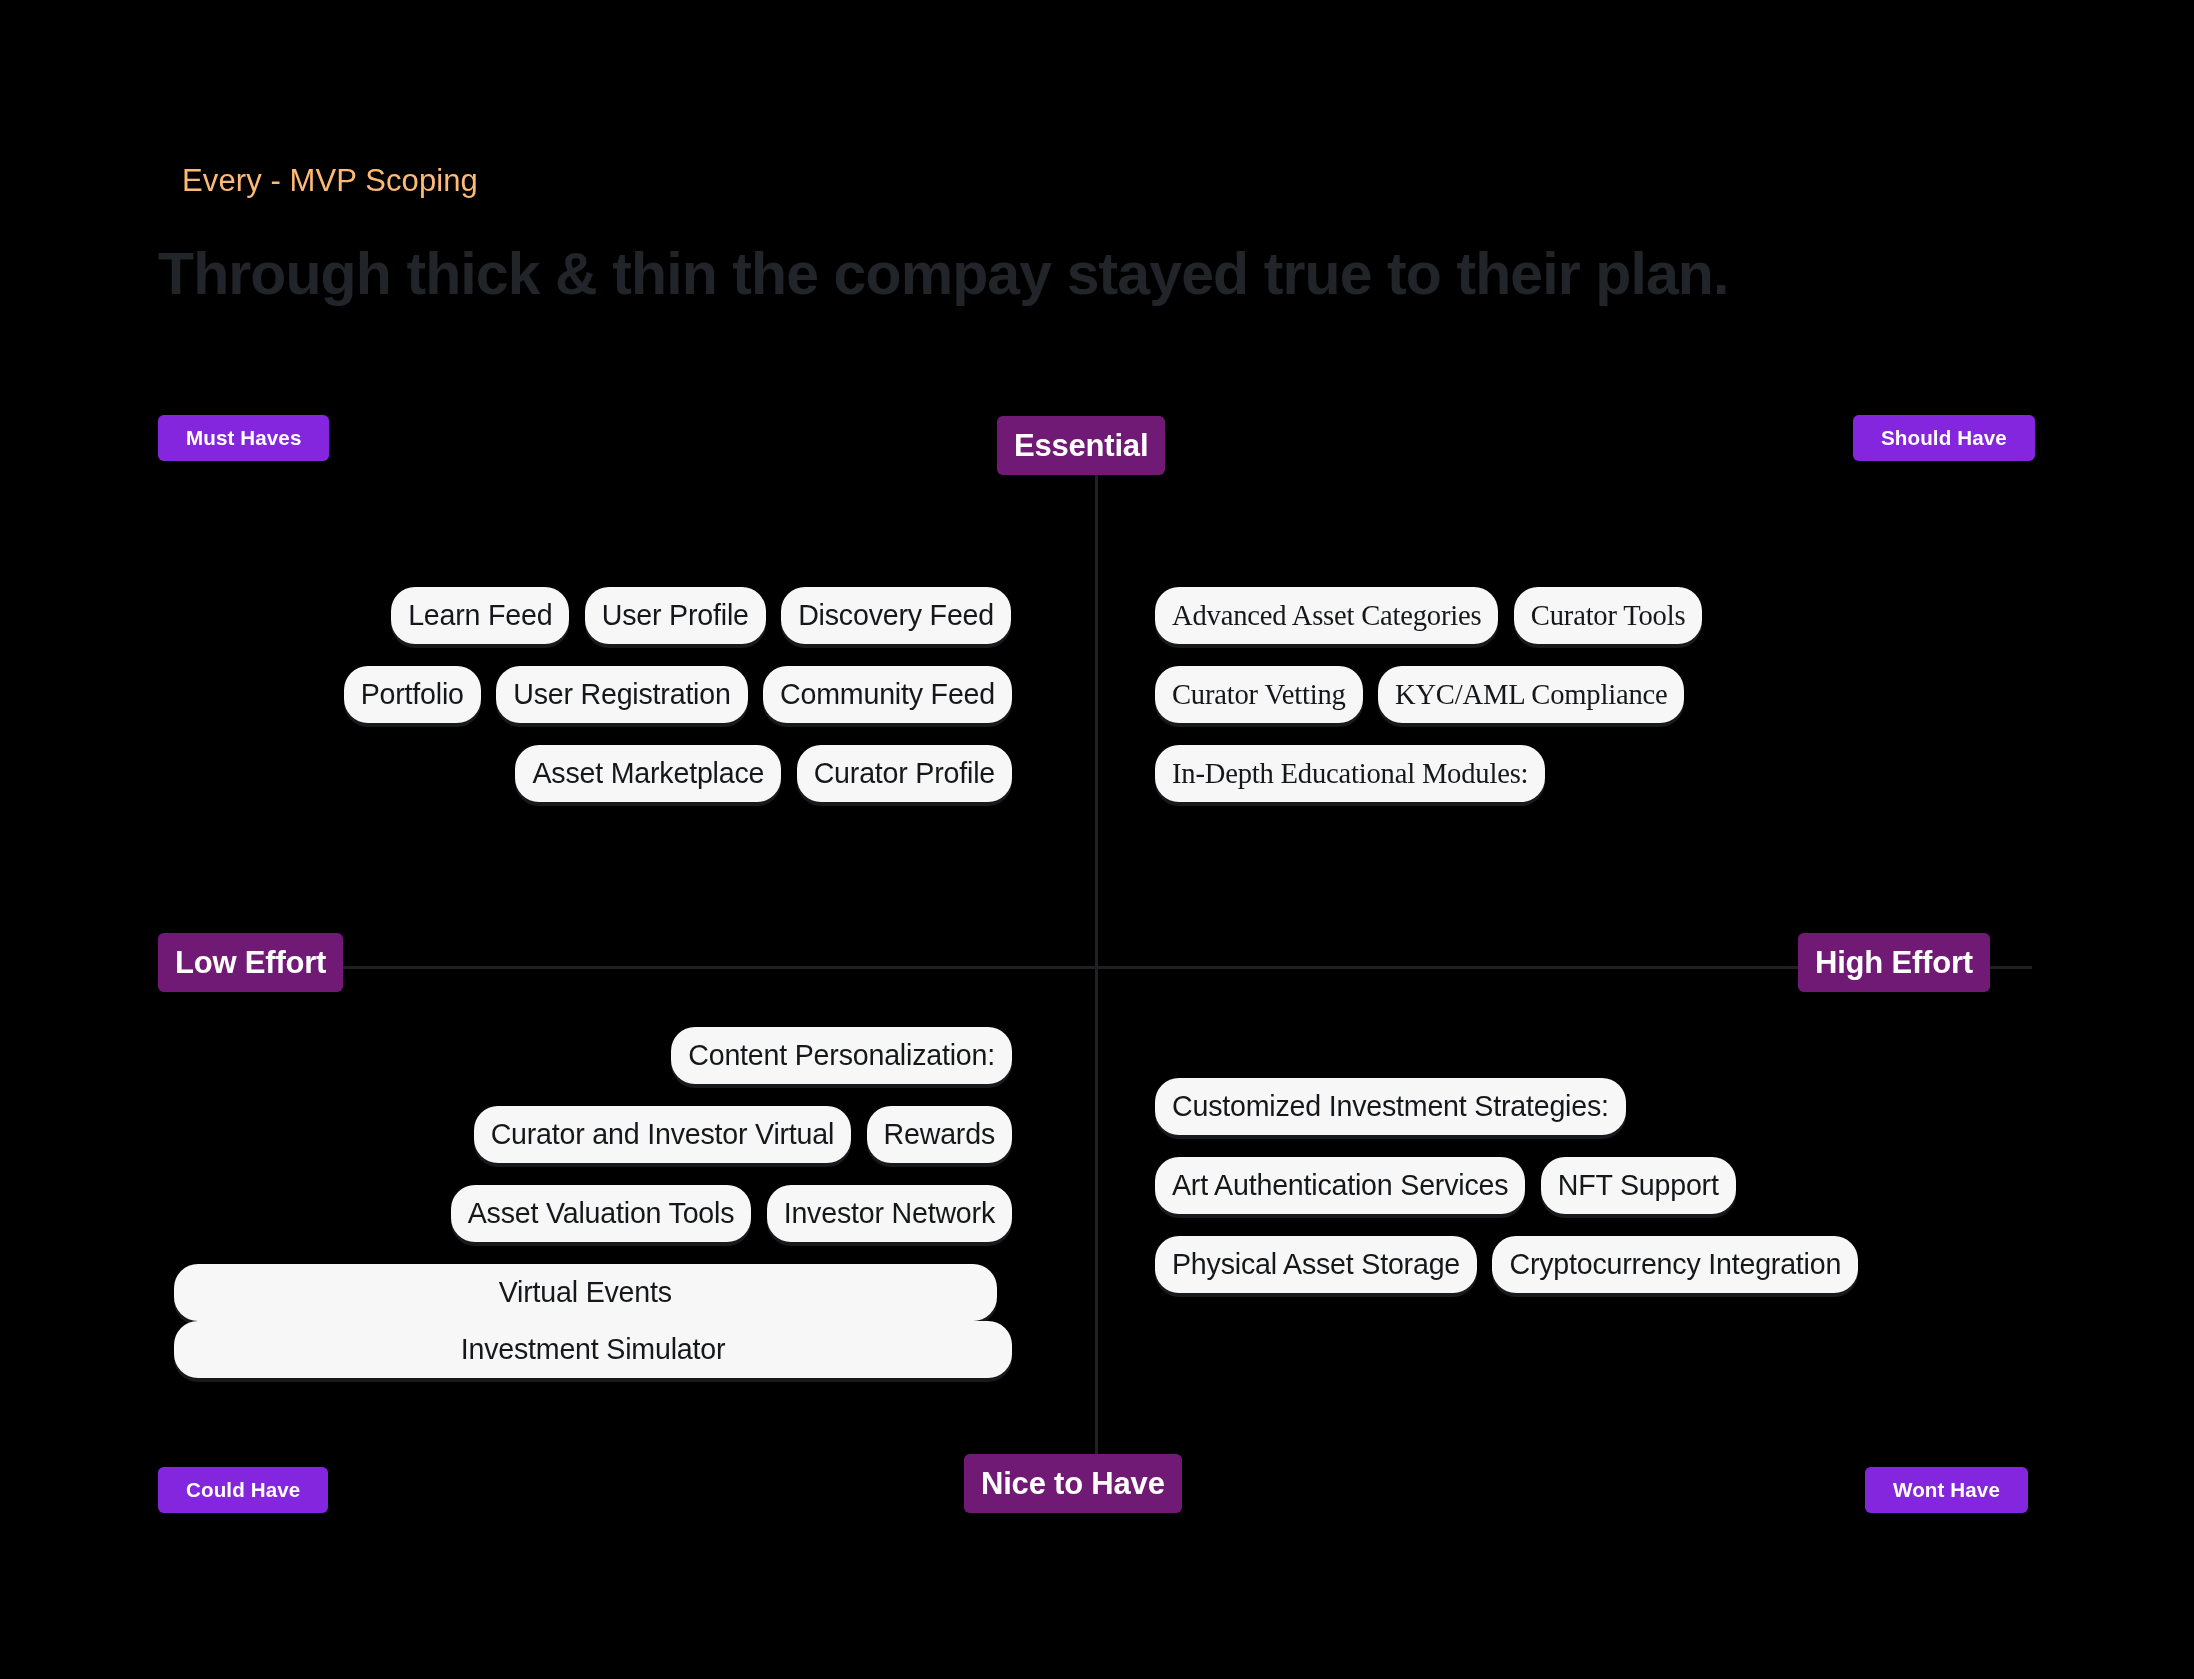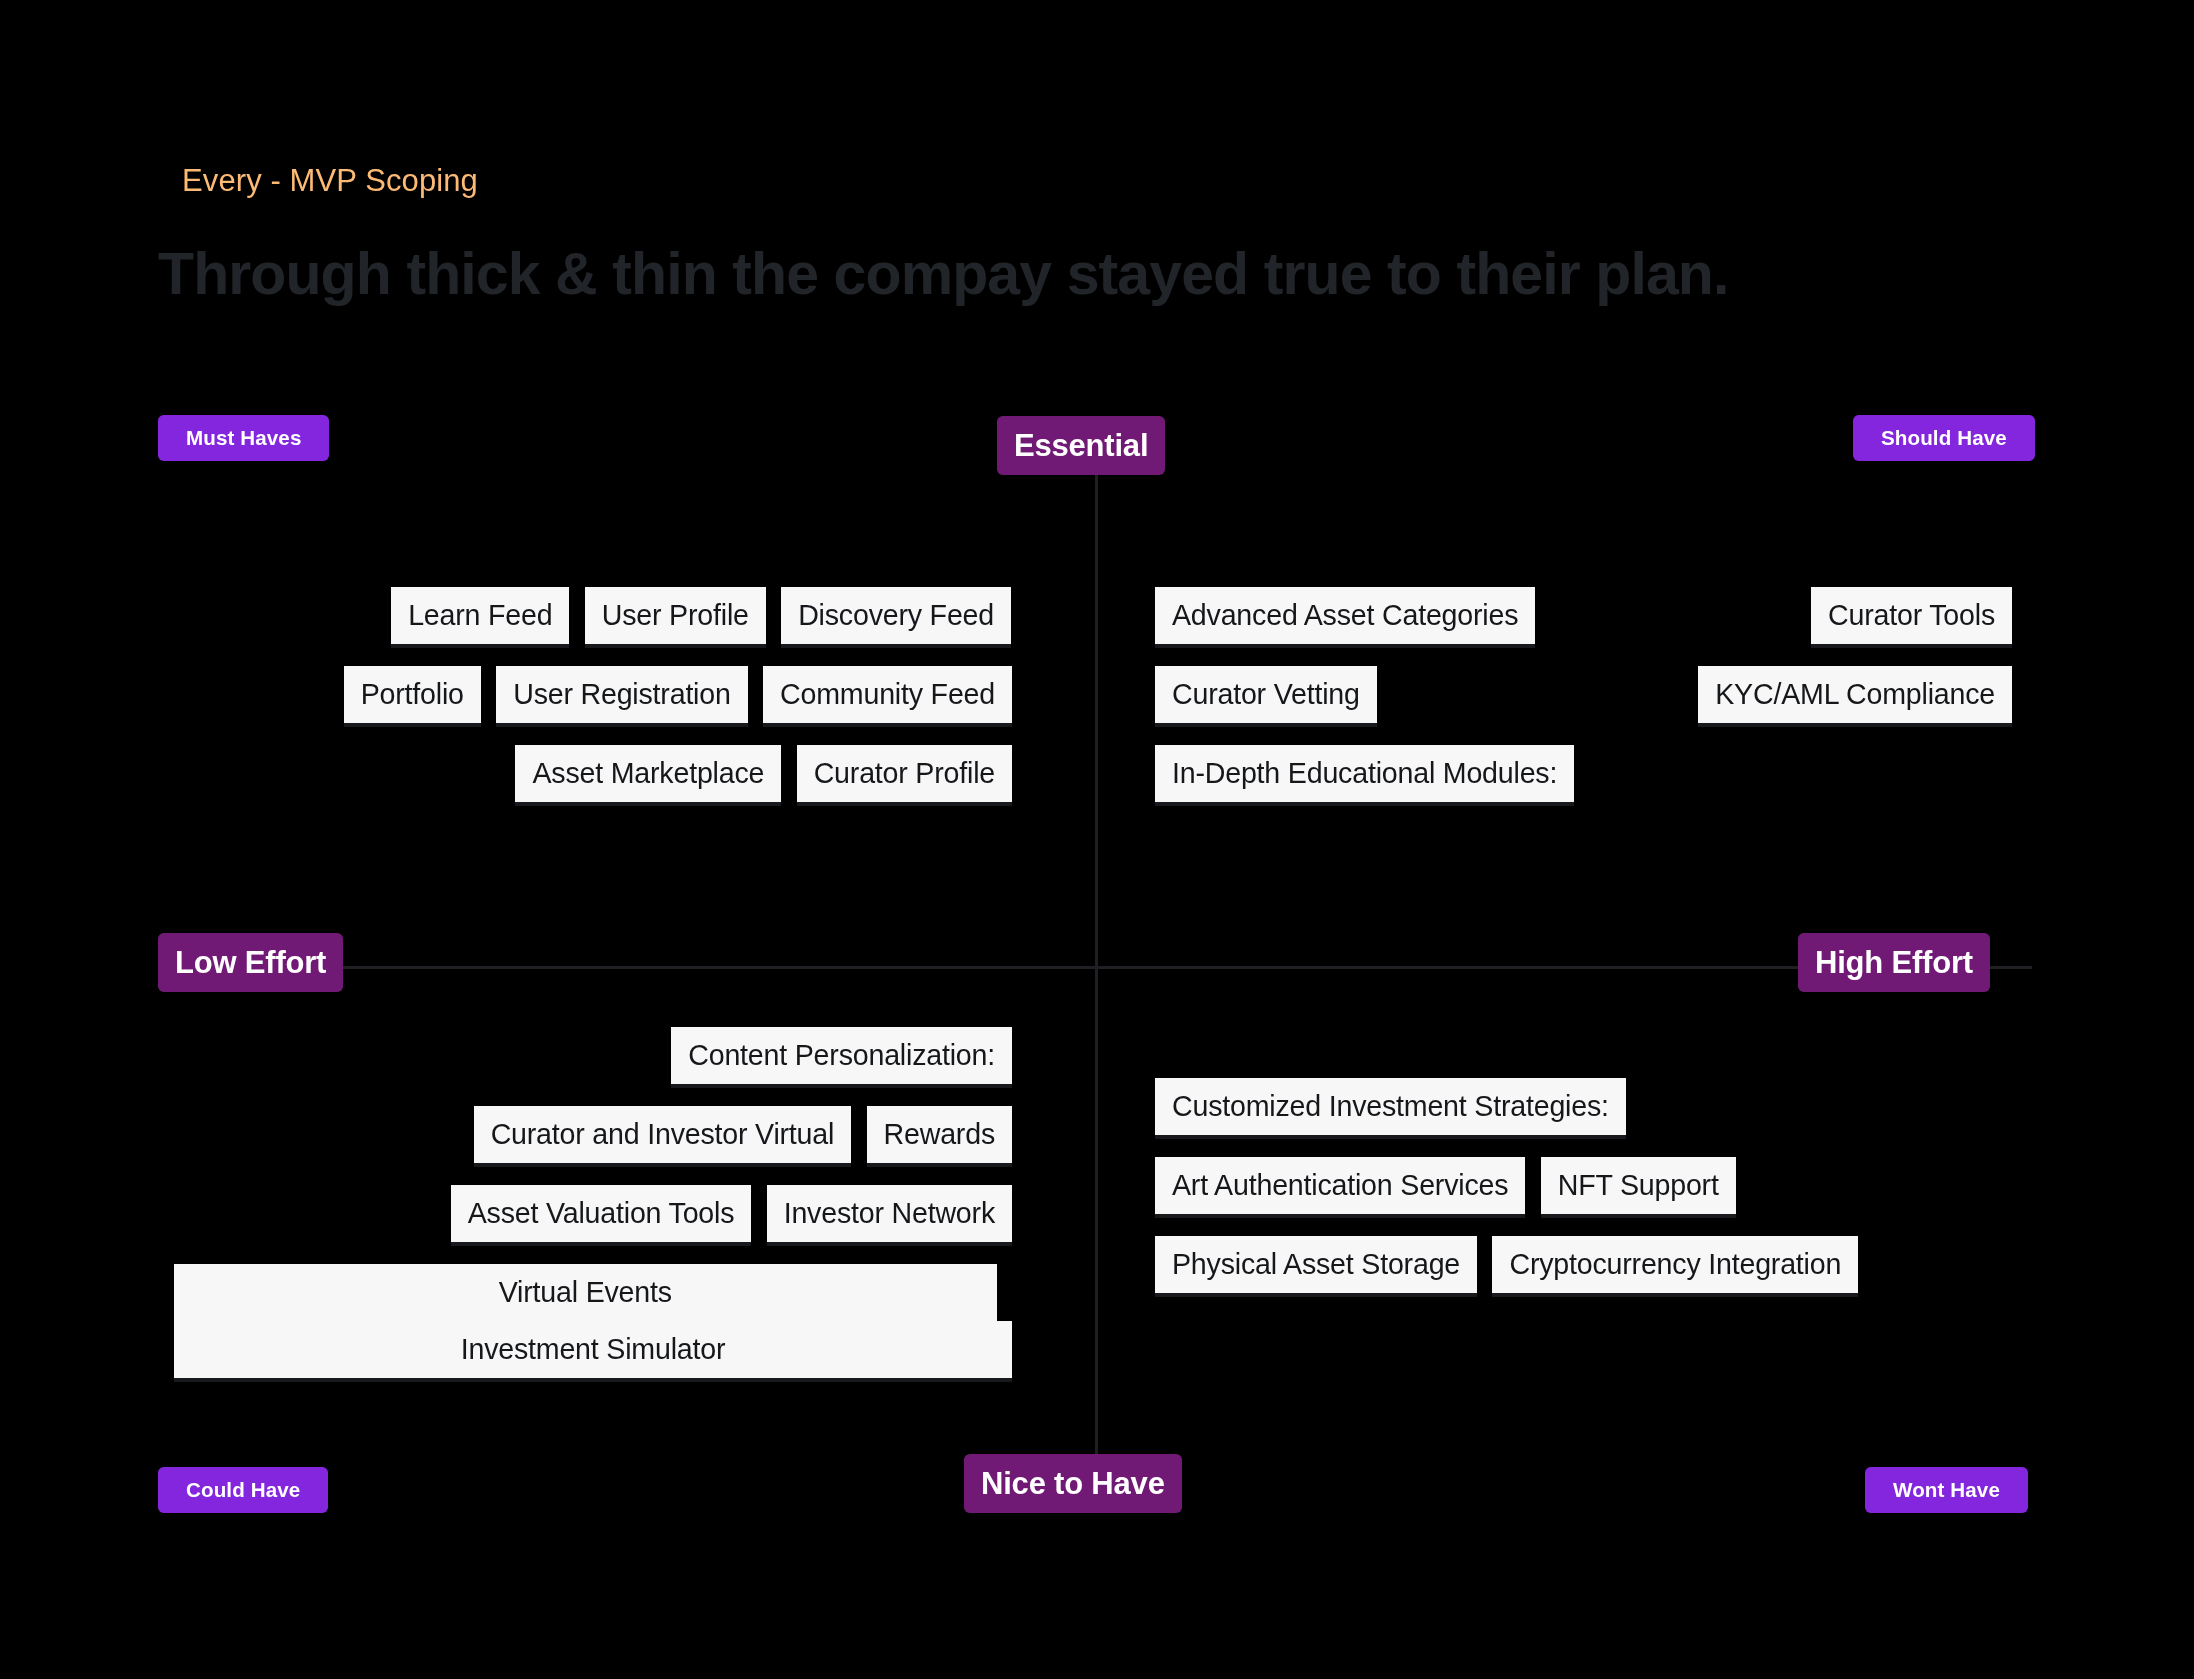--- a/index.html
+++ b/index.html
@@ -119,32 +119,33 @@
     letter-spacing: -0.2px;
     height: 57px;
     display: flex;
     align-items: center;
     justify-content: center;
     padding: 0 17px;
     box-sizing: border-box;
     white-space: nowrap;
     box-shadow: 0 4px 0 rgba(24,26,29,0.95);
     margin-right: 15.4px;
+    border-radius: 24px;
   }
   .card:last-child { margin-right: 0; }
 
   
   #quad-tl { left: 174px;  top: 587px; width: 903px; }
   #quad-tl .row { justify-content: flex-end; }
   #quad-tl .row.r1 { padding-right: 66px; }
   #quad-tl .row.r2 { padding-right: 65px; }
   #quad-tl .row.r3 { padding-right: 65px; }
 
   #quad-tr { left: 1155px; top: 587px; width: 857px; }
-  #quad-tr .row { justify-content: space-between; }
+  #quad-tr .row { justify-content: flex-start; font-family: Liberation Serif, serif; }
 
   #quad-bl { left: 174px;  top: 1027px; width: 903px; }
   #quad-bl .row { justify-content: flex-end; }
   #quad-bl .row.r1 { padding-right: 65px; }
   #quad-bl .row.r2 { padding-right: 65px; }
   #quad-bl .row.r3 { padding-right: 65px; }
   #quad-bl .row.r4 { padding-right: 65px; flex-direction: column; }
 
   #quad-br { left: 1155px; top: 1078px; width: 891px; }
   #quad-br .row { justify-content: flex-start; }

